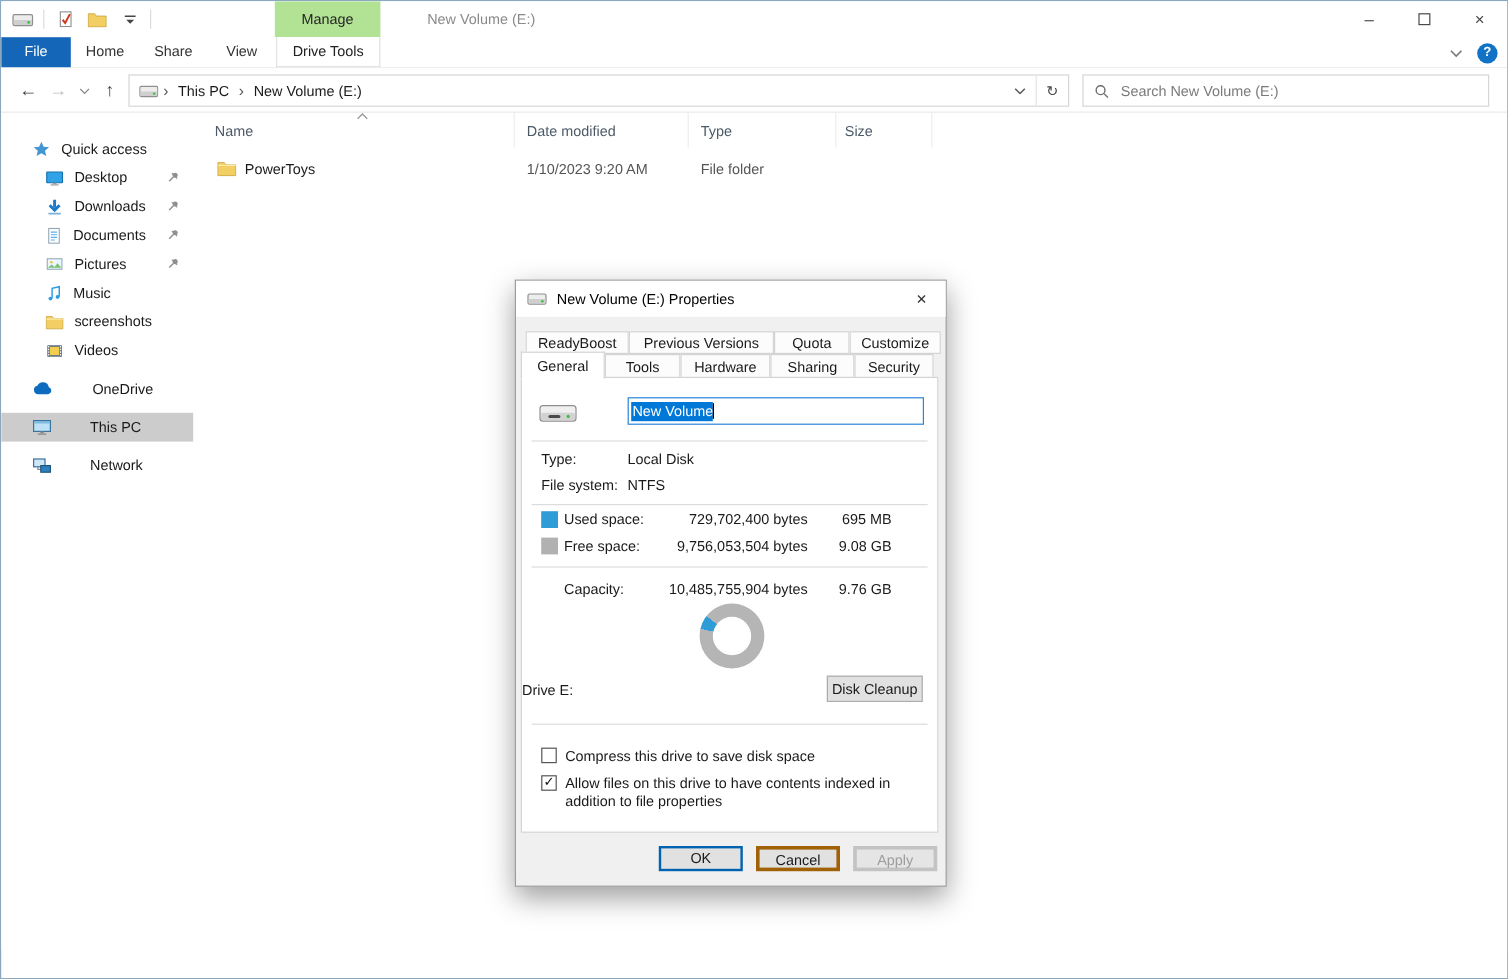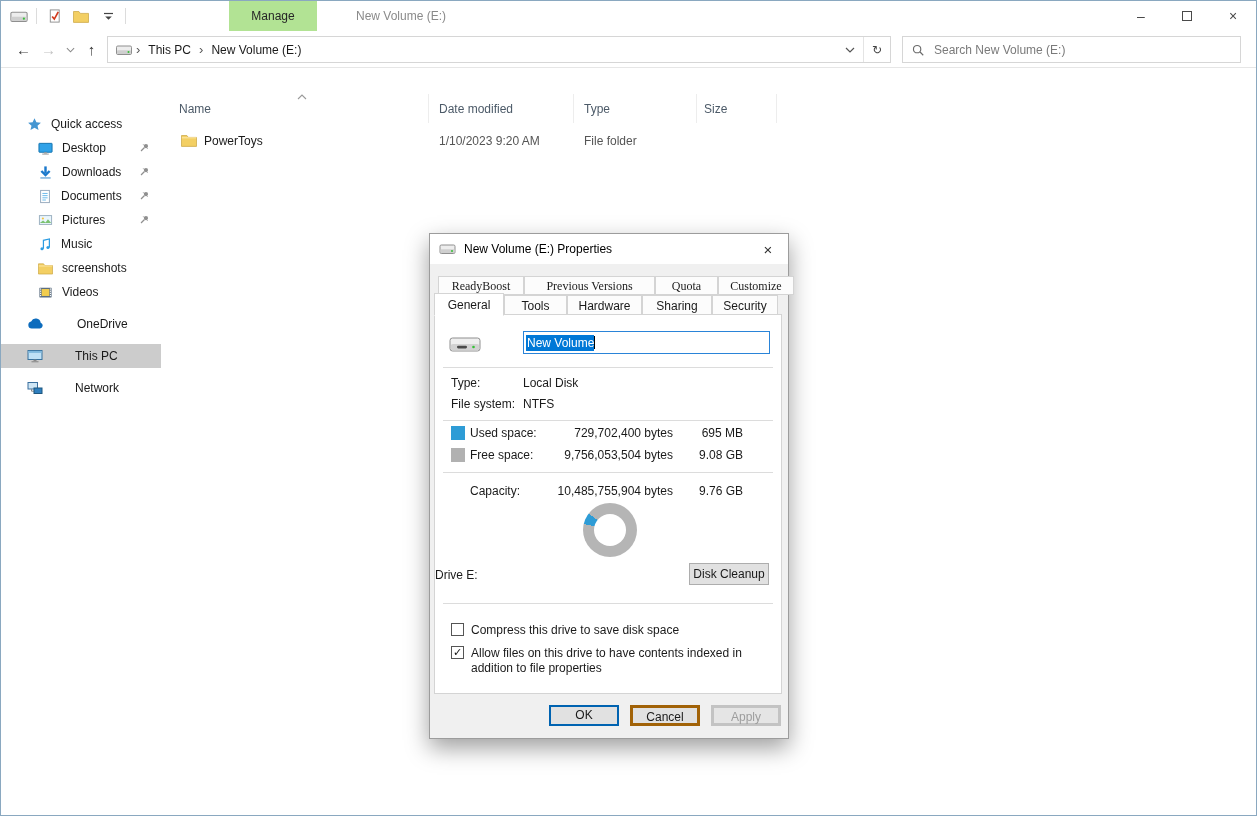--- a/index.html
+++ b/index.html
@@ -85,21 +85,21 @@
   .viewbtn.active { background:#cde8f9; border-color:#7ab5e0; }
 
   
   .dialog { position:absolute; left:428px; top:232px; width:360px; height:506px;
     background:#f0f0f0; border:1px solid #9c9c9c; box-shadow:0 9px 22px rgba(0,0,0,.38); }
   .dtitle { height:30px; background:#fff; display:flex; align-items:center; padding-left:9px; gap:8px;justify-content:space-between; }
   .dtitle-text { flex:1; color:#000; }
   .dclose { width:40px; height:30px; display:flex; align-items:center; justify-content:center;
     font-size:15px; color:#333; }
   .dtabs { position:absolute; left:0; top:42px; right:0; height:40px; }
-  .trow1 { position:absolute; left:8px; top:0; display:flex;font-family:Liberation Serif, serif; }
+  .trow1 { position:absolute; left:8px; top:0; display:flex; }
   .trow2 { position:absolute; left:4px; top:17px; display:flex; align-items:flex-start; }
   .ttab { height:19px; line-height:18px; text-align:center; background:#fcfcfc;
     border:1px solid #d4d4d4; color:#1a1a1a; }
   .trow2 .ttab { margin-top:2px; height:21px; line-height:20px; }
   .trow2 .ttab.active { margin-top:0; height:23px; line-height:22px; background:#fff;
     border-bottom:1px solid #fff; position:relative; z-index:3; }
   .panel { position:absolute; left:4px; top:80px; width:348px; height:380px;
     background:#fff; border:1px solid #d4d4d4; }
   .panel .hr { position:absolute; left:8px; right:8px; height:1px; background:#dcdcdc; }
   .bigdrive { position:absolute; left:14px; top:18px; }
@@ -169,20 +169,35 @@
     <div class="win-title">New Volume (E:)</div>
     <div class="win-controls">
       <span class="wbtn">–</span>
       <span class="wbtn">
           <span class="max-glyph"></span>
         </span>
       <span class="wbtn">×</span>
     </div>
   </div>
 
+  <div class="tabrow">
+    <div class="tab file" style="background-color: rgb(20, 103, 184);">File</div>
+    <div class="tab">Home</div>
+    <div class="tab">Share</div>
+    <div class="tab">View</div>
+    <div class="tab drivetools">Drive Tools</div>
+    <div class="ribbon-right">
+      <span>
+        <svg width="11" height="7" viewBox="0 0 10 6">
+            <path d="M1 1l4 4 4-4" fill="none" stroke="#777" stroke-width="1.2"></path>
+          </svg>
+      </span>
+      <span class="help-circle">?</span>
+    </div>
+  </div>
 
   <div class="navrow">
     <div class="navbtns">
       <span class="navbtn">←</span>
       <span class="navbtn disabled">→</span>
       <span class="navbtn small">
         <svg width="9" height="6" viewBox="0 0 10 6" style="margin:auto">
             <path d="M1 1l4 4 4-4" fill="none" stroke="#8a8a8a" stroke-width="1.2"></path>
           </svg>
       </span>
@@ -404,21 +419,21 @@
             <circle cx="12.5" cy="8" r="1" fill="#35c135"></circle>
           </svg>
         </span>
       <span class="dtitle-text">New Volume (E:) Properties</span>
       <span class="dclose">×</span>
     </div>
 
     <div class="dtabs">
       <div class="trow1">
         <div class="ttab" style="width:86px">ReadyBoost</div>
-        <div class="ttab" style="width:131px">Previous Versions</div>
+        <div class="ttab" style="width:121px">Previous Versions</div>
         <div class="ttab" style="width:63px">Quota</div>
         <div class="ttab" style="width:76px">Customize</div>
       </div>
       <div class="trow2">
         <div class="ttab active" style="width:70px">General</div>
         <div class="ttab" style="width:63px">Tools</div>
         <div class="ttab" style="width:75px">Hardware</div>
         <div class="ttab" style="width:70px">Sharing</div>
         <div class="ttab" style="width:66px">Security</div>
       </div>

